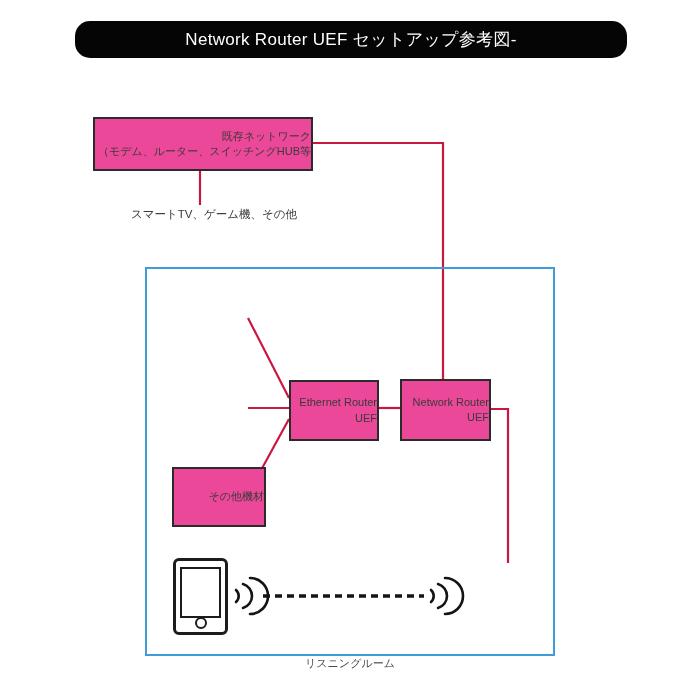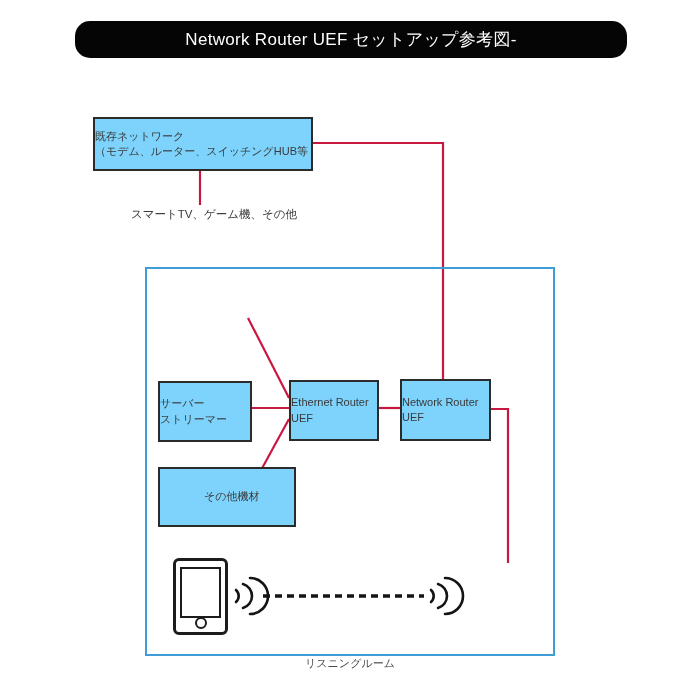--- a/index.html
+++ b/index.html
@@ -9,31 +9,31 @@
   }
   .abs{position:absolute;}
   
   #title-bar{
     left:75px;top:21px;width:552px;height:37px;background:#050505;
     display:flex;align-items:center;justify-content:center;
     color:#ffffff;font-size:17px;letter-spacing:.3px;border-radius:15px;
   }
   
   .node{
-    border:2px solid #2b2b2b;background:#7dd3fc;
-    display:flex;flex-direction:column;align-items:flex-start;justify-content:center;
+    border:2px solid #2b2b2b;background:#ec4899;
+    display:flex;flex-direction:column;align-items:flex-end;justify-content:center;
     text-align:center;font-size:11px;line-height:1.38;color:#3a3a3a;
   }
   #box-existing-network{left:93px;top:117px;width:216px;height:50px;}
   #note-devices{left:131px;top:206px;font-size:11.5px;line-height:1.45;color:#3a3a3a;text-align:left;}
   
   #room{left:145px;top:267px;width:406px;height:385px;border:2px solid #3f9cd6;background:transparent;}
   #box-nas{left:158px;top:292px;width:90px;height:56px;}
   #box-server{left:158px;top:381px;width:90px;height:57px;}
-  #box-other{left:158px;top:467px;width:90px;height:56px;padding-left:44px;}
+  #box-other{left:172px;top:467px;width:90px;height:56px;}
   #box-ethernet{left:289px;top:380px;width:86px;height:57px;}
   #box-router{left:400px;top:379px;width:87px;height:58px;}
   #box-wifi-ap{left:455px;top:563px;width:88px;height:59px;}
   #room-label{left:270px;top:656px;width:160px;text-align:center;font-size:11px;color:#4a4a4a;}
   
   #tablet{left:173px;top:558px;width:49px;height:71px;border:3px solid #1c1c1c;border-radius:6px;background:#ffffff;}
   #tablet-screen{position:absolute;left:4px;top:6px;width:37px;height:47px;border:2px solid #1c1c1c;background:#ffffff;}
   #tablet-home{position:absolute;left:50%;bottom:3px;transform:translateX(-50%);width:8px;height:8px;border:2px solid #1c1c1c;border-radius:50%;background:#ffffff;}
   
   #lines{left:0;top:0;width:700px;height:700px;pointer-events:none;}
@@ -77,24 +77,20 @@
     <span>（モデム、ルーター、スイッチングHUB等</span>
   </div>
 
   <div id="note-devices" class="abs">
     <div>スマートTV、ゲーム機、その他</div>
   </div>
 
   <div id="room" class="abs"></div>
 
 
-  <div id="box-server" class="abs node">
-    <span>サーバー</span>
-    <span>ストリーマー</span>
-  </div>
 
   <div id="box-other" class="abs node">
     <span>その他機材</span>
   </div>
 
   <div id="box-ethernet" class="abs node">
     <span>Ethernet Router</span>
     <span>UEF</span>
   </div>
 

